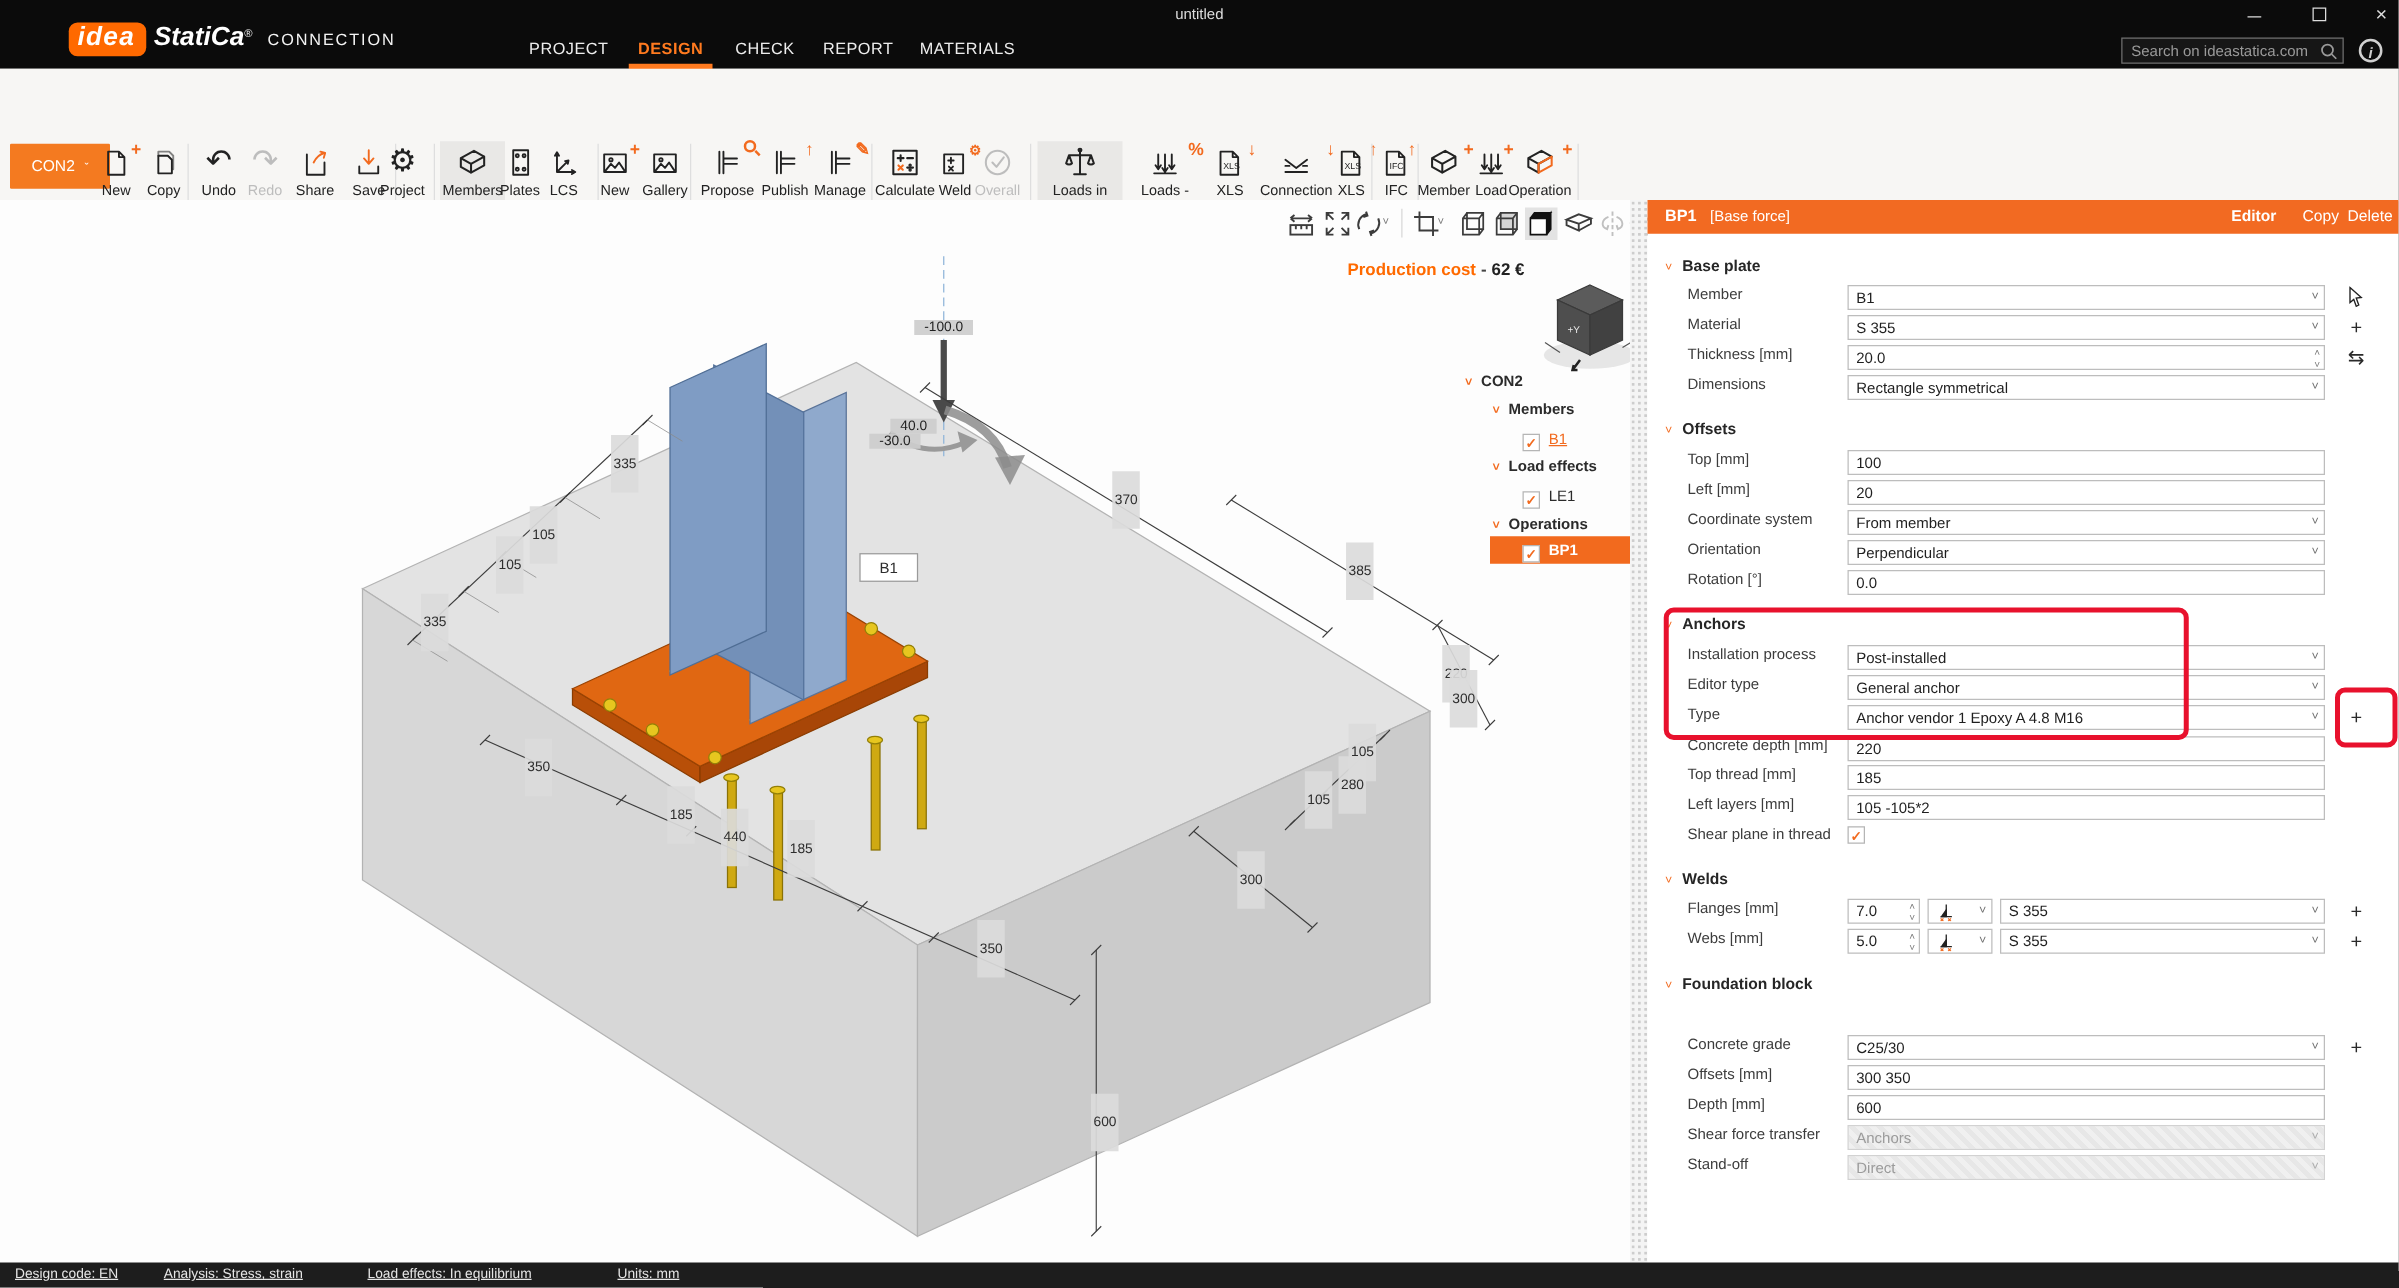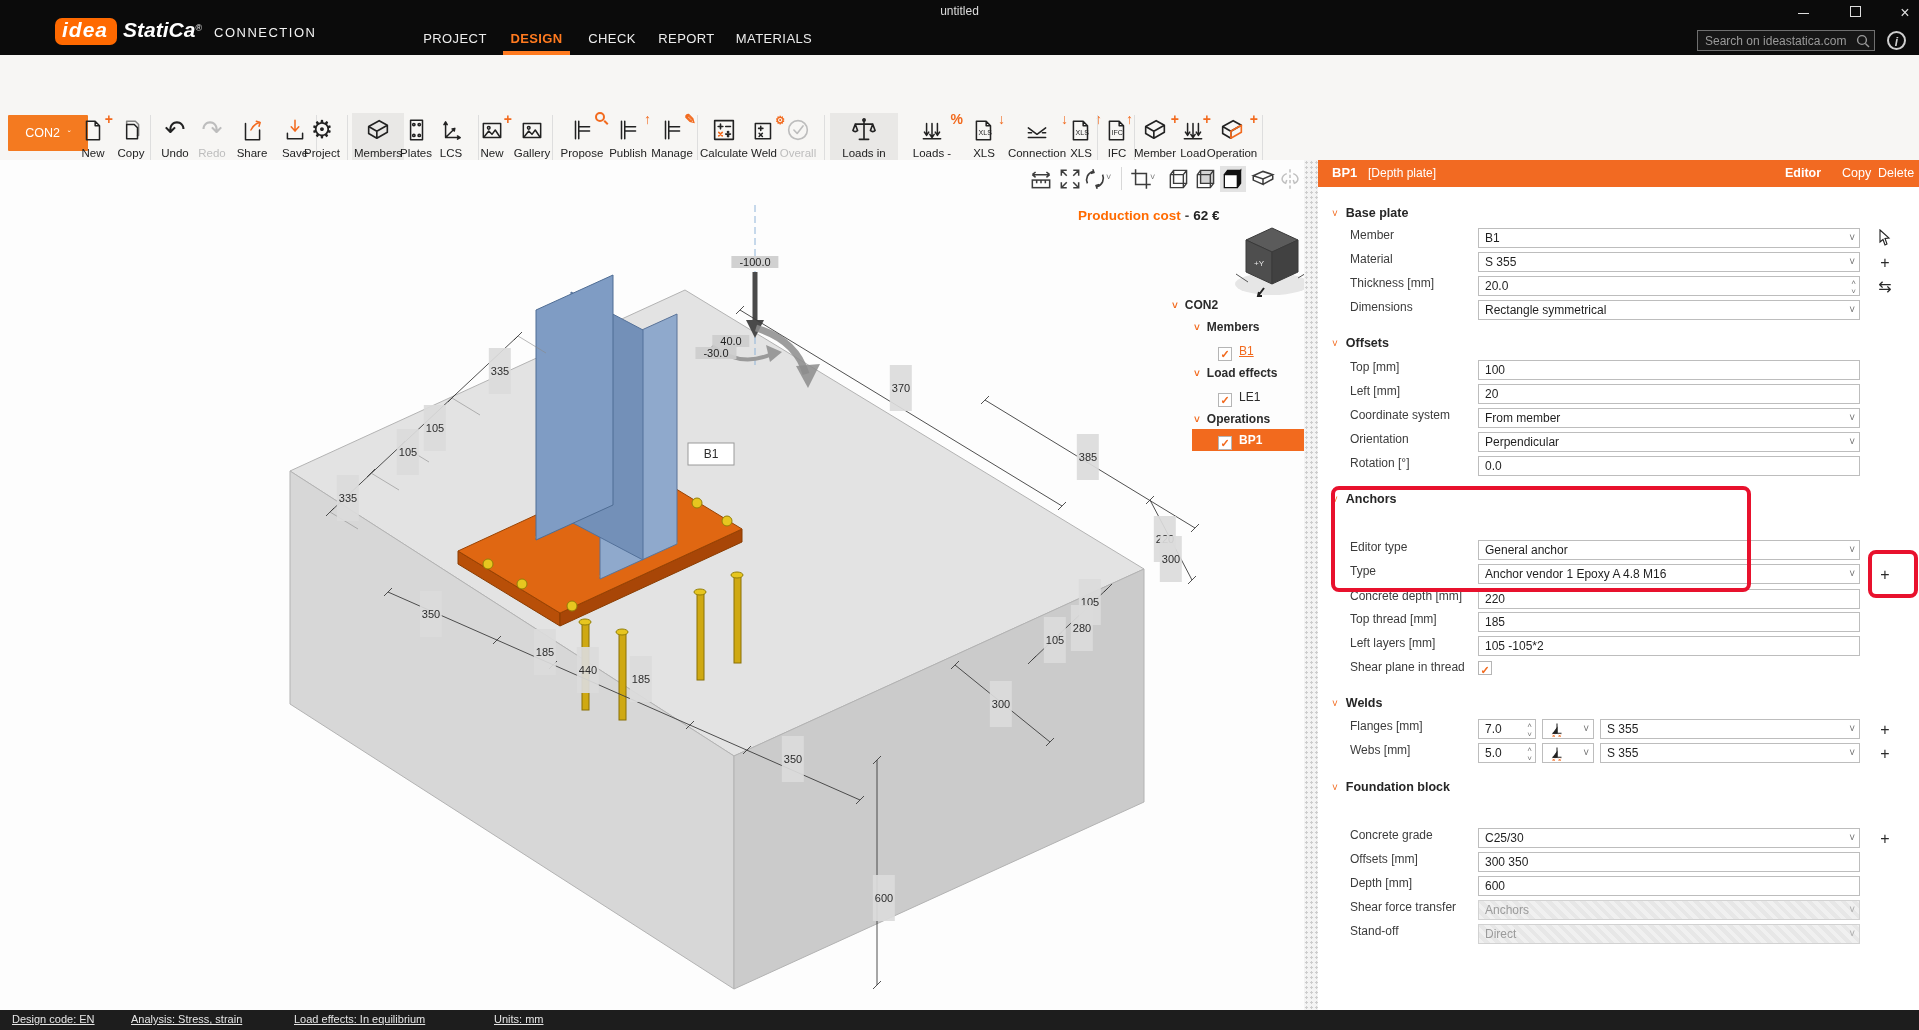--- a/index.html
+++ b/index.html
@@ -446,21 +446,21 @@
     <span class="dim" style="left:711px;top:294px;background:transparent;font-size:12px">B1</span>
     
     <span class="loadlbl" style="left:755px;top:102px">-100.0</span>
     <span class="loadlbl" style="left:731px;top:181px">40.0</span>
     <span class="loadlbl" style="left:716px;top:193px">-30.0</span>
     
     <span class="dim" style="left:500px;top:211px">335</span>
     <span class="dim" style="left:435px;top:268px">105</span>
     <span class="dim" style="left:408px;top:292px">105</span>
     <span class="dim" style="left:348px;top:338px">335</span>
-    <span class="dim" style="left:901px;top:228px">370</span>
+    <span class="dim" style="left:901px;top:240px">370</span>
     <span class="dim" style="left:1088px;top:297px">385</span>
     <span class="dim" style="left:1165px;top:379px">220</span>
     <span class="dim" style="left:1171px;top:399px">300</span>
     <span class="dim" style="left:1090px;top:442px">105</span>
     <span class="dim" style="left:1082px;top:468px">280</span>
     <span class="dim" style="left:1055px;top:480px">105</span>
     <span class="dim" style="left:1001px;top:544px">300</span>
     <span class="dim" style="left:431px;top:454px">350</span>
     <span class="dim" style="left:545px;top:492px">185</span>
     <span class="dim" style="left:588px;top:510px">440</span>
@@ -550,21 +550,21 @@
   <div class="trow bold" style="left:1194px;top:364px"><span class="tchev"></span><span>Load effects</span></div>
   <div class="trow" style="left:1218px;top:388px"><span class="cb checked"></span><span>LE1</span></div>
   <div class="trow bold" style="left:1194px;top:410px"><span class="tchev"></span><span>Operations</span></div>
   <div class="trow" style="left:1218px;top:431px"><span class="cb checked"></span><span id="tree-bp1-label">BP1</span></div>
 
   <div id="vdivider"></div>
 
   <div id="panel">
     <div id="panel-header">
       <span class="pid">BP1</span>
-      <span class="ptype">[Depth plate]</span>
+      <span class="ptype">[Base force]</span>
       <span class="paction" style="left:467px;font-weight:bold">Editor</span>
       <span class="paction" style="left:524px">Copy</span>
       <span class="paction" style="left:560px">Delete</span>
     </div>
 
     <div class="psec" style="top:46px"><span class="schev"></span><span>Base plate</span></div>
     <div class="prow" style="top:68px">
       <span class="plabel">Member</span>
       <div class="pfield"><span>B1</span><span class="chev"></span></div>
       <span class="picon"><svg width="14" height="17" viewBox="0 0 14 17">
@@ -602,20 +602,24 @@
     <div class="prow" style="top:272px">
       <span class="plabel">Orientation</span>
       <div class="pfield"><span>Perpendicular</span><span class="chev"></span></div>
     </div>
     <div class="prow" style="top:296px">
       <span class="plabel">Rotation [°]</span>
       <div class="pfield"><span>0.0</span></div>
     </div>
 
     <div class="psec" style="top:332px"><span class="schev"></span><span>Anchors</span></div>
+    <div class="prow" style="top:356px">
+      <span class="plabel">Installation process</span>
+      <div class="pfield"><span>Post-installed</span><span class="chev"></span></div>
+    </div>
     <div class="prow" style="top:380px">
       <span class="plabel">Editor type</span>
       <div class="pfield"><span>General anchor</span><span class="chev"></span></div>
     </div>
     <div class="prow" style="top:404px">
       <span class="plabel">Type</span>
       <div class="pfield"><span>Anchor vendor 1 Epoxy A 4.8 M16</span><span class="chev"></span></div>
       <span class="picon">+</span>
     </div>
     <div class="prow" style="top:429px">

